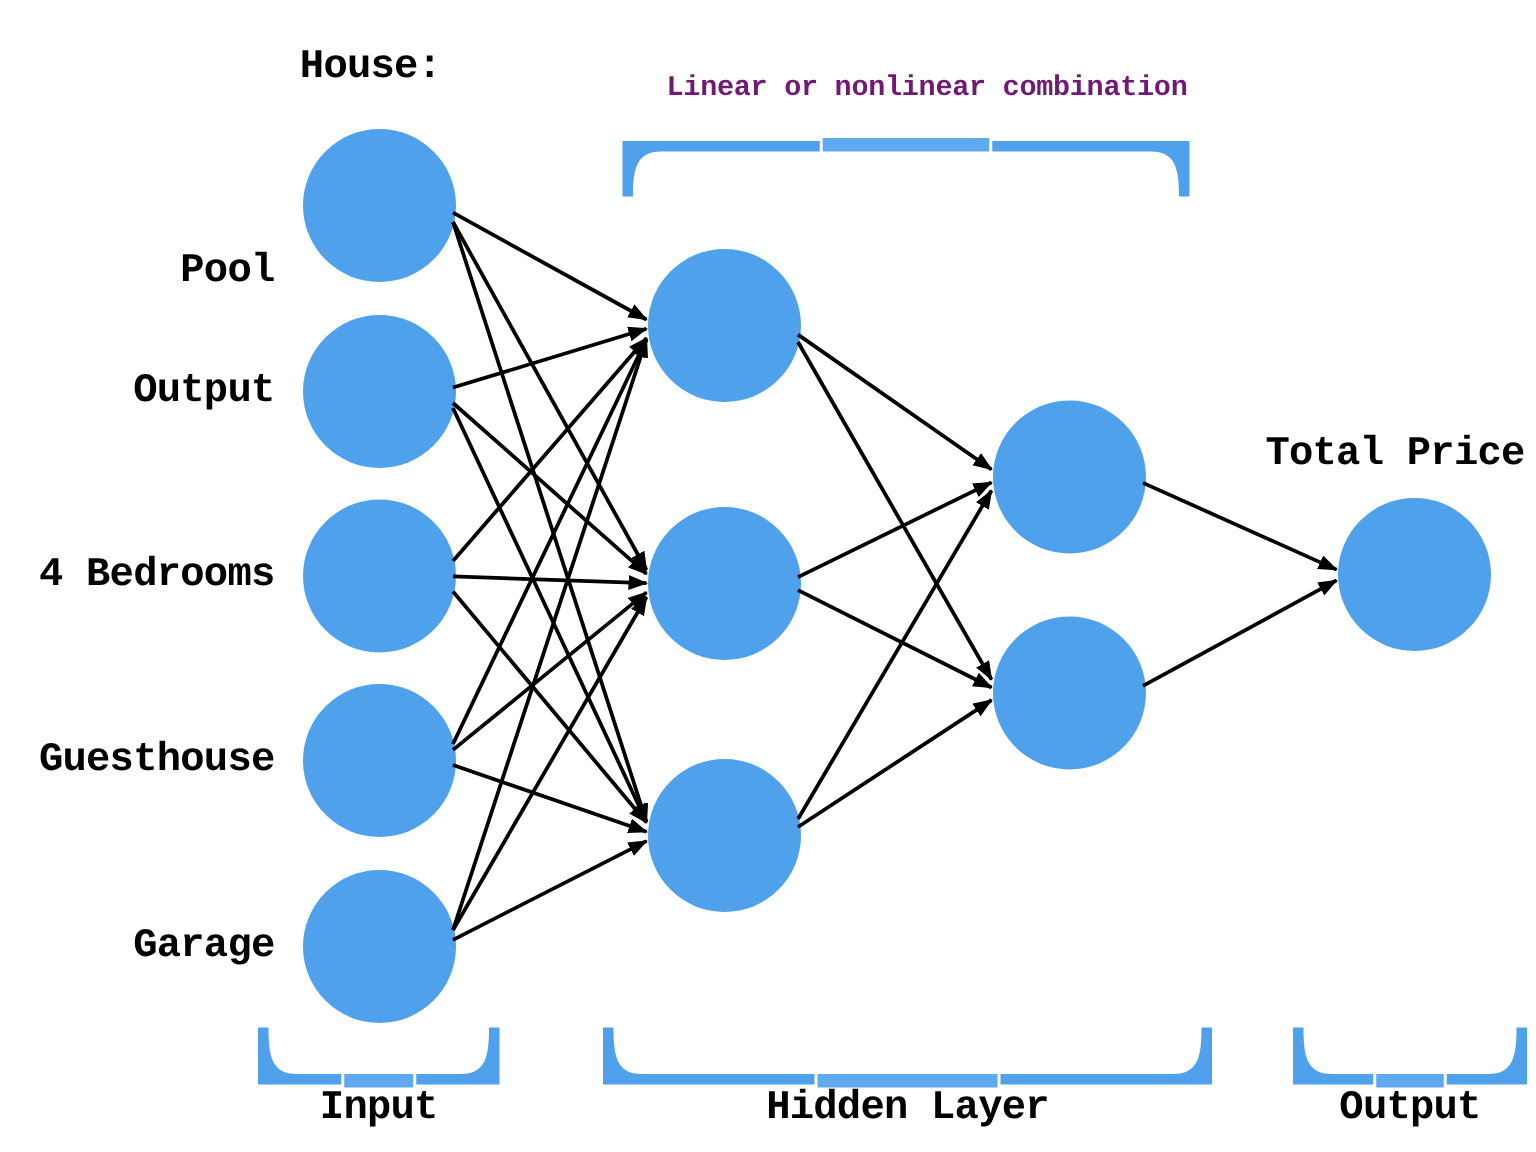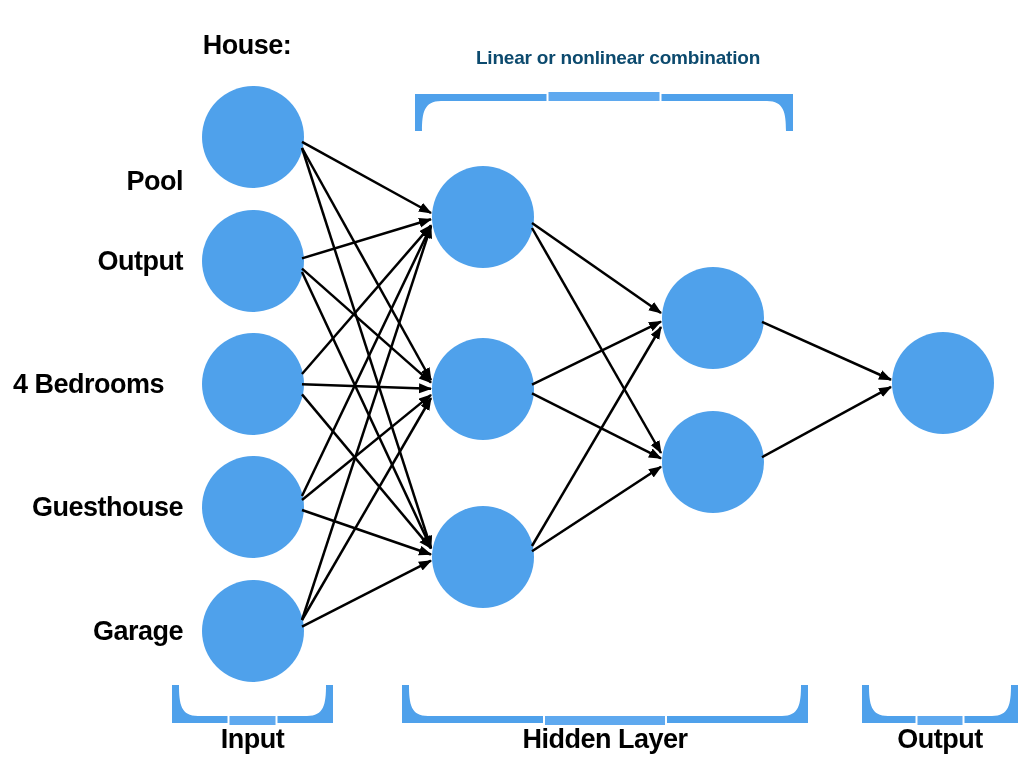--- a/index.html
+++ b/index.html
@@ -4,40 +4,40 @@
 <style>
   html, body { margin: 0; padding: 0; }
   body {
     width: 1024px; height: 768px;
     background: #ffffff;
     overflow: hidden;
     font-family: "Liberation Sans", sans-serif;
   }
   .stage { position: relative; width: 1024px; height: 768px; }
   svg#net { position: absolute; left: 0; top: 0; }
-  .overlay { position: absolute; left: 0; top: 0; width: 1024px; height: 768px; pointer-events: none; }
+  .overlay { position: absolute; left: 0; top: 0; width: 1024px; height: 768px; pointer-events: none; font-family: Liberation Mono, monospace; }
   .lbl {
     position: absolute;
     font-weight: 700;
     font-size: 27px;
     letter-spacing: -0.5px;
     color: #000;
     white-space: nowrap;
   }
   .center { transform: translate(-50%, -50%); }
   .node-label { transform: translateY(-50%); text-align: right; }
   .ann {
     position: absolute;
     transform: translate(-50%, -50%);
     font-weight: 700;
     font-size: 19px;
     line-height: 22px;
     letter-spacing: -0.2px;
     text-align: center;
-    color: #0c4a6e;
+    color: #701a75;
     white-space: nowrap;
   }
 </style>
 </head>
 <body>
 
 <div class="stage">
   <svg id="net" width="1024" height="768" viewBox="0 0 1024 768">
       <defs>
         <marker id="ah" markerUnits="userSpaceOnUse" markerWidth="14" markerHeight="12" refX="12" refY="5" orient="auto">
@@ -94,25 +94,26 @@
       </g>
     </svg>
 
   <div class="overlay">
     <div class="lbl center" style="left:247px; top:45px;">House:</div>
 
     <div class="ann" style="left:618px; top:58px;">
       <div>Linear or nonlinear combination</div>
     </div>
 
+    <div class="lbl center" style="left:930px; top:303px;">Total Price</div>
 
     <div id="gen-labels">
         <div class="lbl center" style="left: 252.5px; top: 739px;">Input</div>
         <div class="lbl center" style="left: 605px; top: 739px;">Hidden Layer</div>
         <div class="lbl center" style="left: 940px; top: 739px;">Output</div>
         <div class="lbl node-label" style="right: 841px; top: 137px; margin-top: 44px;">Pool</div>
         <div class="lbl node-label" style="right: 841px; top: 261px;">Output</div>
-        <div class="lbl node-label" style="right: 860px; top: 384px;">4 Bedrooms</div>
+        <div class="lbl node-label" style="right: 841px; top: 384px;">4 Bedrooms</div>
         <div class="lbl node-label" style="right: 841px; top: 507px;">Guesthouse</div>
         <div class="lbl node-label" style="right: 841px; top: 631px; margin-left: 20px;">Garage</div>
       </div>
   </div>
 </div>
 
 </body></html>

